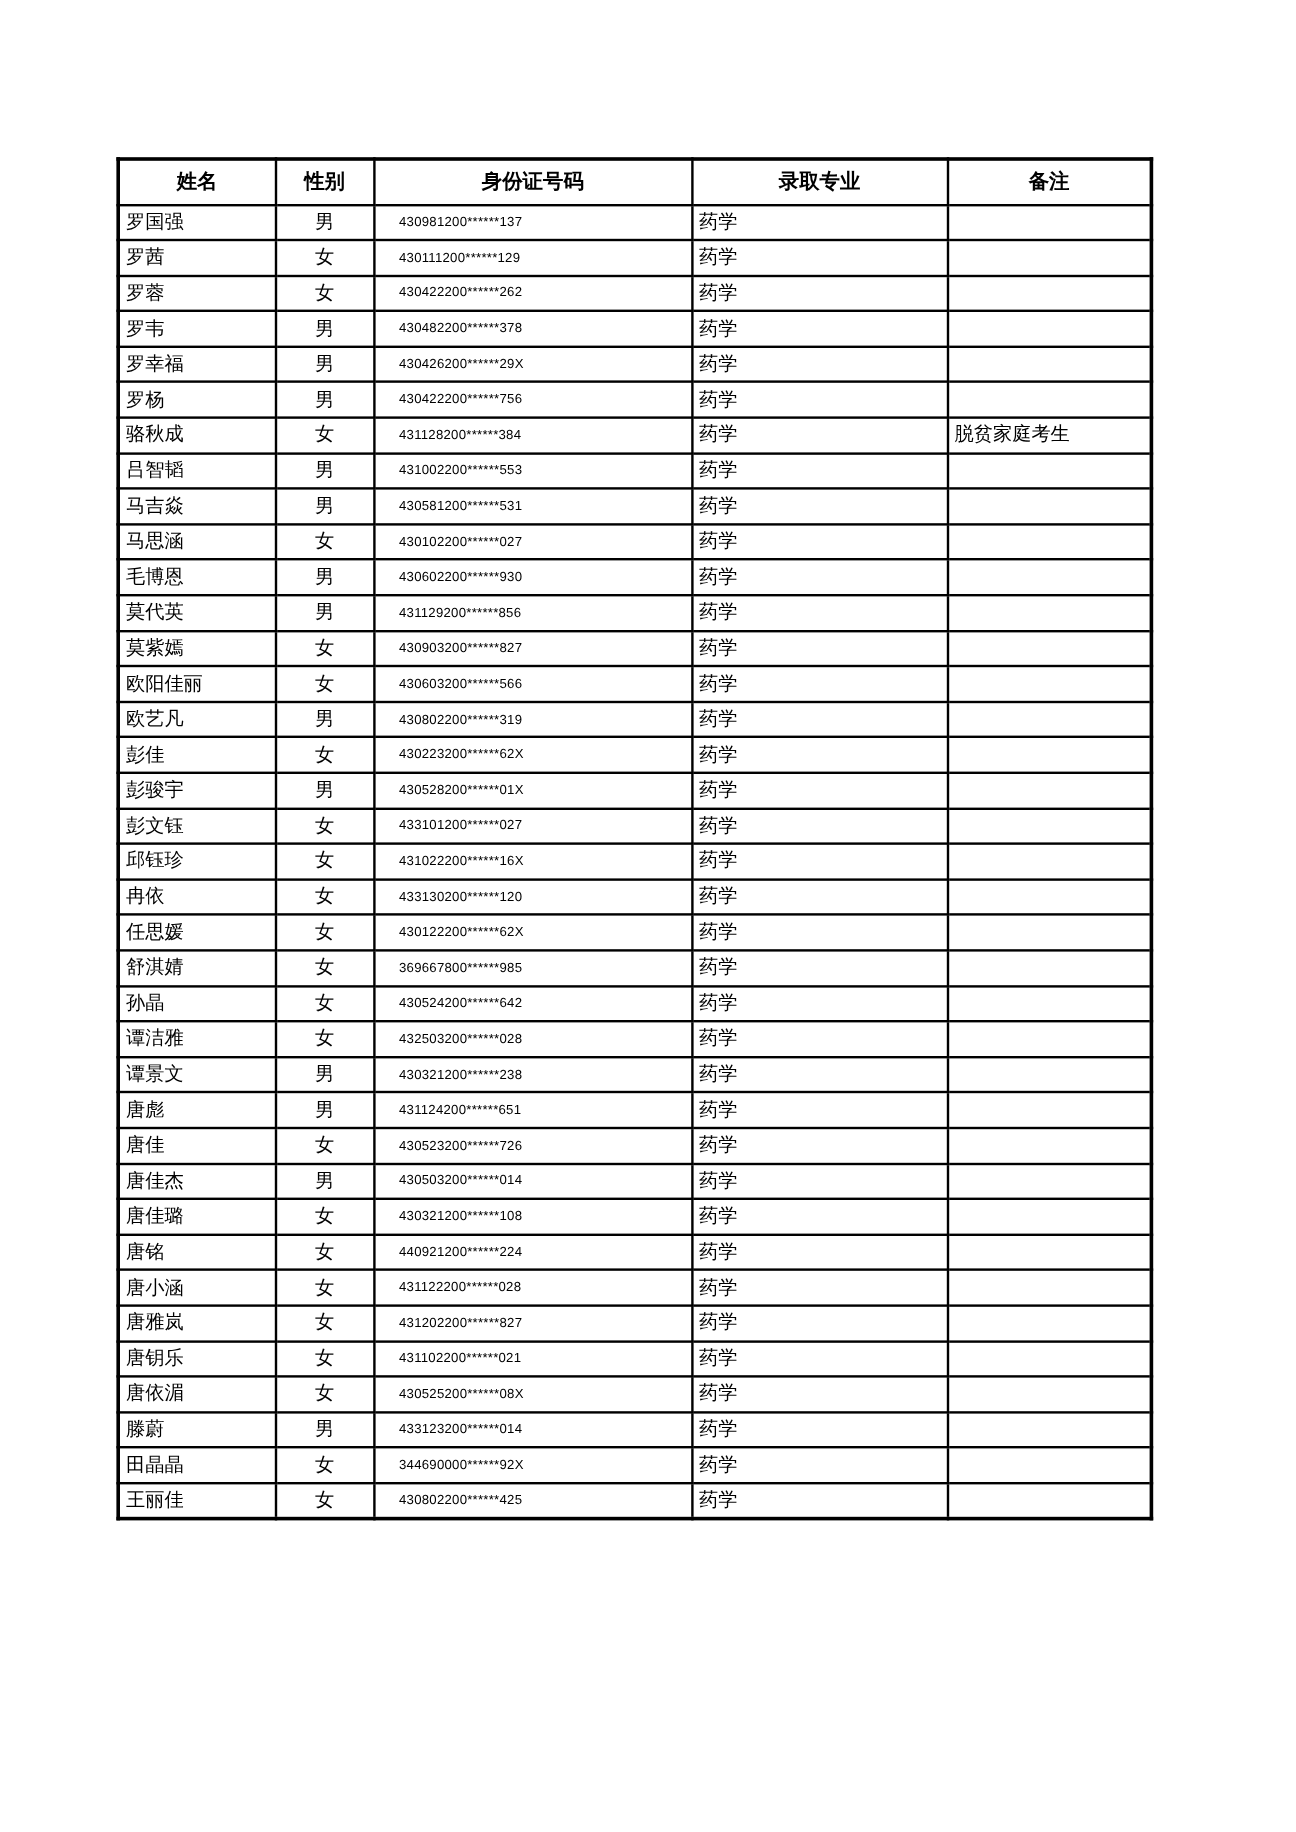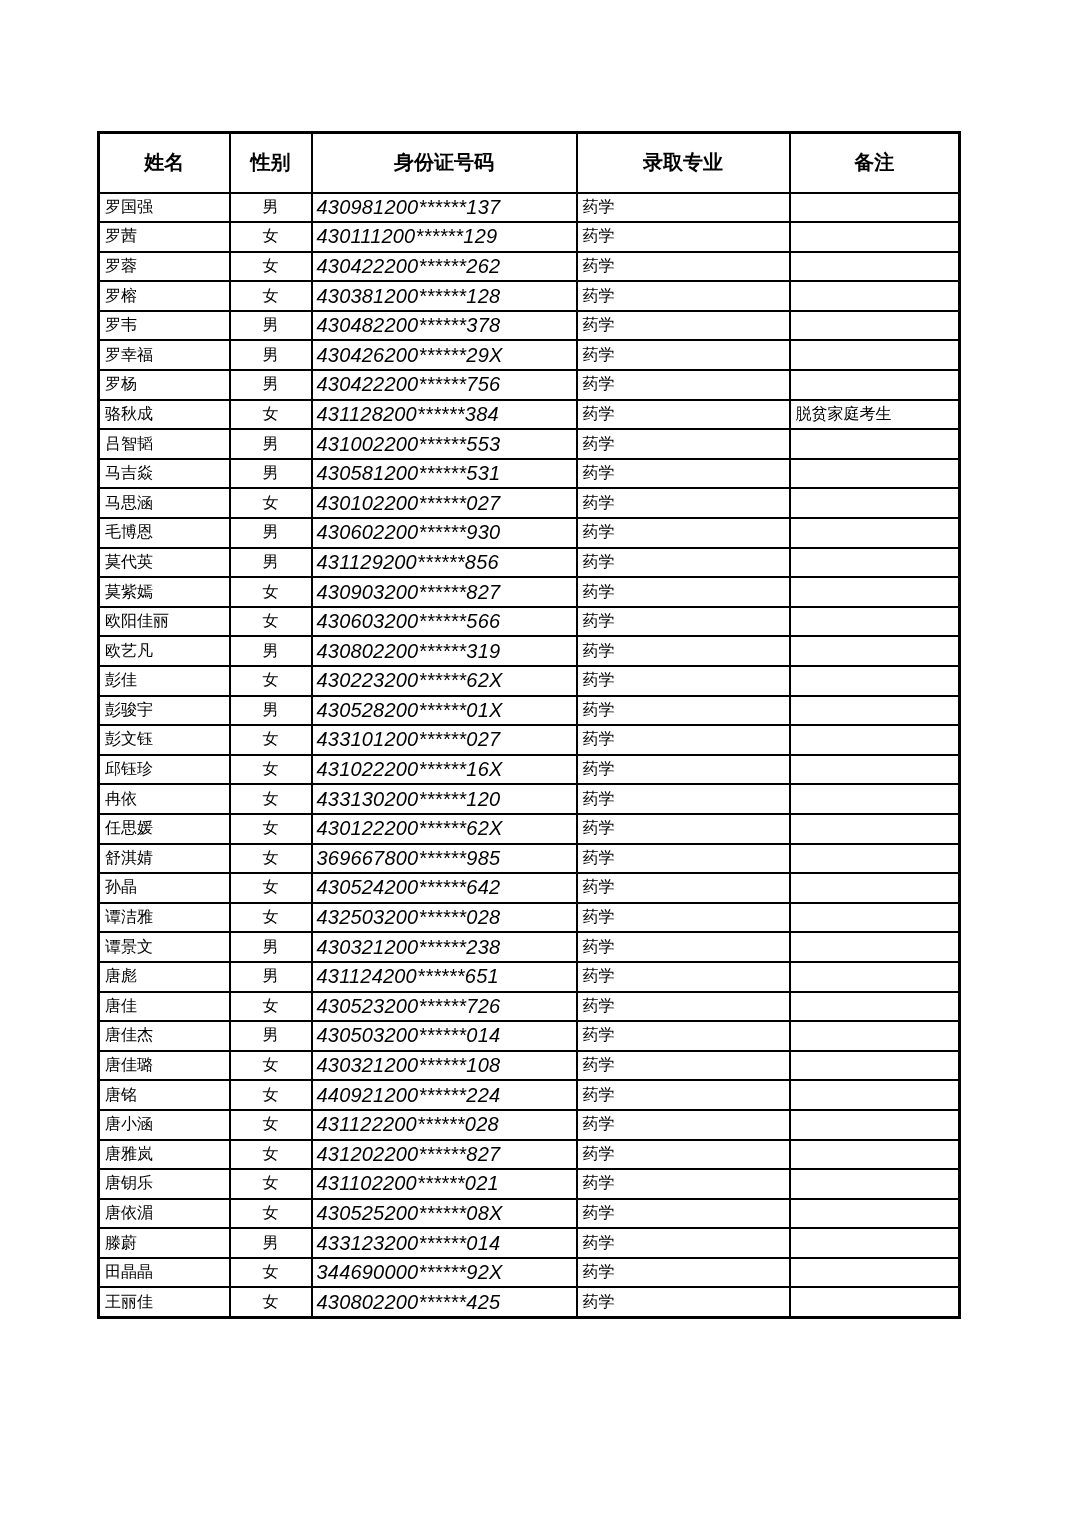--- a/index.html
+++ b/index.html
@@ -37,45 +37,44 @@
   table.admission-table col.c-remark { width: 170px; }
 
   th, td {
     border: 2px solid #000000;
     box-sizing: border-box;
     overflow: hidden;
     white-space: nowrap;
     vertical-align: middle;
   }
   thead th {
-    height: 60px;
+    height: 38px;
     font-family: "Liberation Serif", serif;
-    font-size: 20px;
+    font-size: 17px;
     font-weight: bold;
   }
   tbody tr {
     height: 29.6px;
     border-radius: 10px;
   }
   tbody td {
     font-family: "Liberation Serif", serif;
     font-size: 16px;
     padding: 0 2px 0 5px;
     text-align: left;
   }
   tbody td.col-gender {
     text-align: center;
     padding: 0;
   }
   tbody td.col-id {
     font-family: "Liberation Sans", sans-serif;
-    font-size: 20px;
-    padding-left: 4px;
+    font-size: 11px;
+    padding-left: 20px;
     letter-spacing: 0.2px;
-    font-style: italic;
   }
 </style>
 </head>
 <body>
 
 <div class="sheet">
   <table class="admission-table">
     <colgroup>
       <col class="c-name">
       <col class="c-gender">
@@ -108,27 +107,20 @@
           <td class="col-remark"></td>
         </tr>
         <tr>
           <td class="col-name">罗蓉</td>
           <td class="col-gender">女</td>
           <td class="col-id">430422200******262</td>
           <td class="col-major">药学</td>
           <td class="col-remark"></td>
         </tr>
         <tr>
-          <td class="col-name">罗榕</td>
-          <td class="col-gender">女</td>
-          <td class="col-id">430381200******128</td>
-          <td class="col-major">药学</td>
-          <td class="col-remark"></td>
-        </tr>
-        <tr>
           <td class="col-name">罗韦</td>
           <td class="col-gender">男</td>
           <td class="col-id">430482200******378</td>
           <td class="col-major">药学</td>
           <td class="col-remark"></td>
         </tr>
         <tr>
           <td class="col-name">罗幸福</td>
           <td class="col-gender">男</td>
           <td class="col-id">430426200******29X</td>

